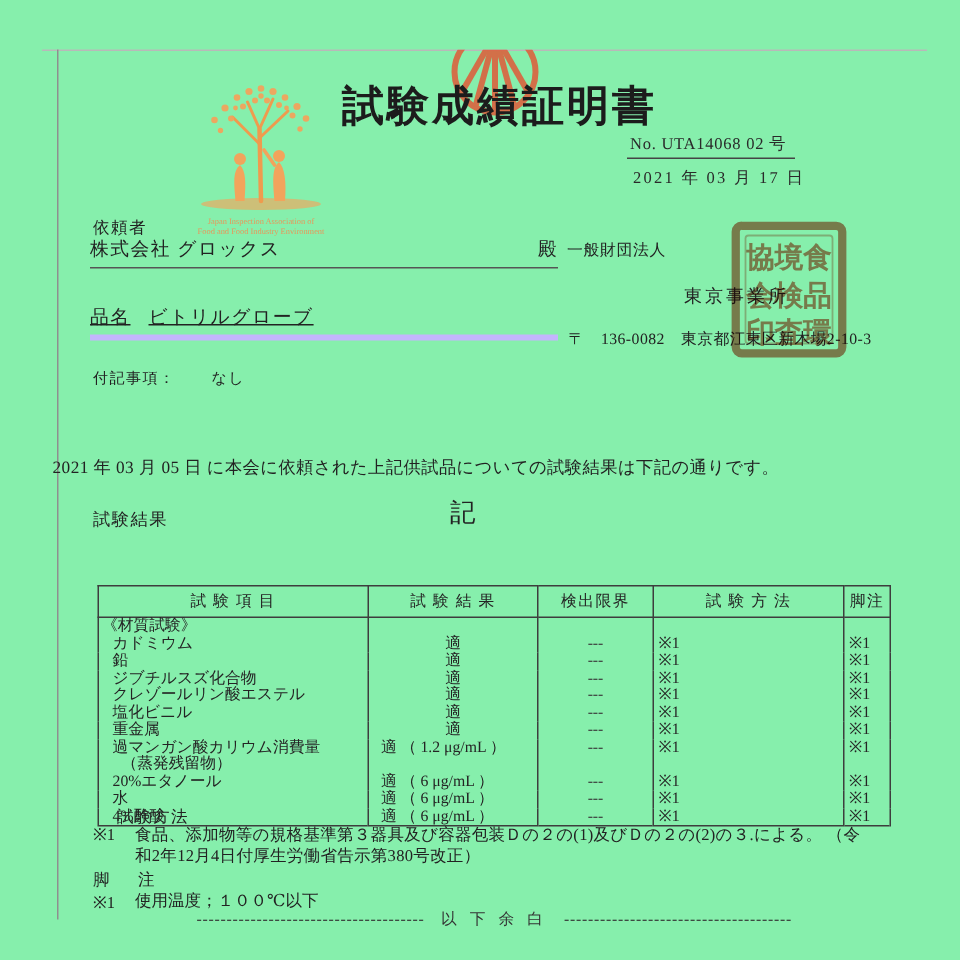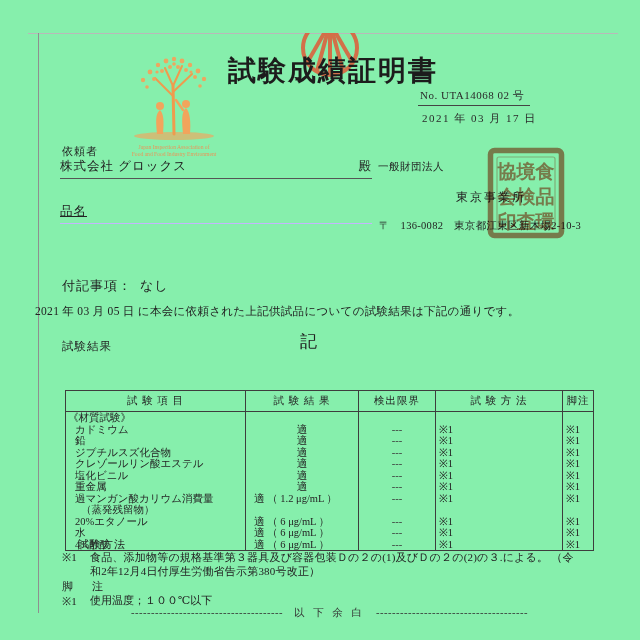--- a/index.html
+++ b/index.html
@@ -20,23 +20,23 @@
   .client-row{left:60px;top:158px;width:312px;display:flex;justify-content:space-between;align-items:flex-end;
               border-bottom:1px solid #555;padding-bottom:3px;font-size:12.5px;letter-spacing:1px;}
   
   .org-row{left:378px;top:160px;display:flex;align-items:baseline;gap:9px;white-space:nowrap;}
   .org-type{font-size:10.5px;letter-spacing:.5px;}
   .org-name{font-size:16px;font-weight:bold;letter-spacing:1px;color:#111;}
   .org-office{left:456px;top:189px;font-size:12px;letter-spacing:2px;}
   .org-address{left:379px;top:219px;font-size:10.5px;letter-spacing:.3px;white-space:nowrap;}
   .seal{left:487px;top:147px;width:78px;height:92px;opacity:.82;mix-blend-mode:multiply;}
   
-  .product-row{left:60px;top:203px;width:312px;border-bottom:1px solid #c4b5fd;padding-bottom:3px;
+  .product-row{left:60px;top:203px;width:312px;border-bottom:4px solid #c4b5fd;padding-bottom:3px;
                font-size:12.5px;letter-spacing:1px;display:flex;gap:12px;text-decoration:underline;}
-  .notes-row{left:62px;top:245px;font-size:13px;letter-spacing:1px;display:flex;gap:8px;margin-top:32px;}
+  .notes-row{left:62px;top:245px;font-size:10px;letter-spacing:1px;display:flex;gap:24px;}
   
   .intro{left:35px;top:304px;font-size:11.5px;letter-spacing:.3px;white-space:nowrap;}
   .results-label{left:62px;top:339px;font-size:11.5px;letter-spacing:1px;}
   .ki{left:300px;top:330px;font-size:17px;letter-spacing:4px;}
   
   table.results{position:absolute;left:65px;top:366px;width:528px;border-collapse:collapse;
                 font-size:10.5px;color:#242424;table-layout:fixed;margin-top:24px;}
   table.results{border:1px solid #3d3d3d;}
   table.results th{border:1px solid #3d3d3d;font-weight:normal;height:20px;letter-spacing:1px;padding:0;}
   table.results td{border-left:1px solid #3d3d3d;border-right:1px solid #3d3d3d;
@@ -163,20 +163,21 @@
         <text x="39" y="81">査</text>
         <text x="20" y="31">協</text>
         <text x="20" y="56">会</text>
         <text x="20" y="81">印</text>
       </g>
     </svg>
   </div>
 
   <div class="abs product-row">
     <span>品名</span>
+    <span>ビトリルグローブ</span>
   </div>
 
   <div class="abs notes-row">
     <span>付記事項：</span>
     <span>なし</span>
   </div>
 
   <div class="abs intro">2021 年 03 月 05 日 に本会に依頼された上記供試品についての試験結果は下記の通りです。</div>
   <div class="abs results-label">試験結果</div>
   <div class="abs ki">記</div>

